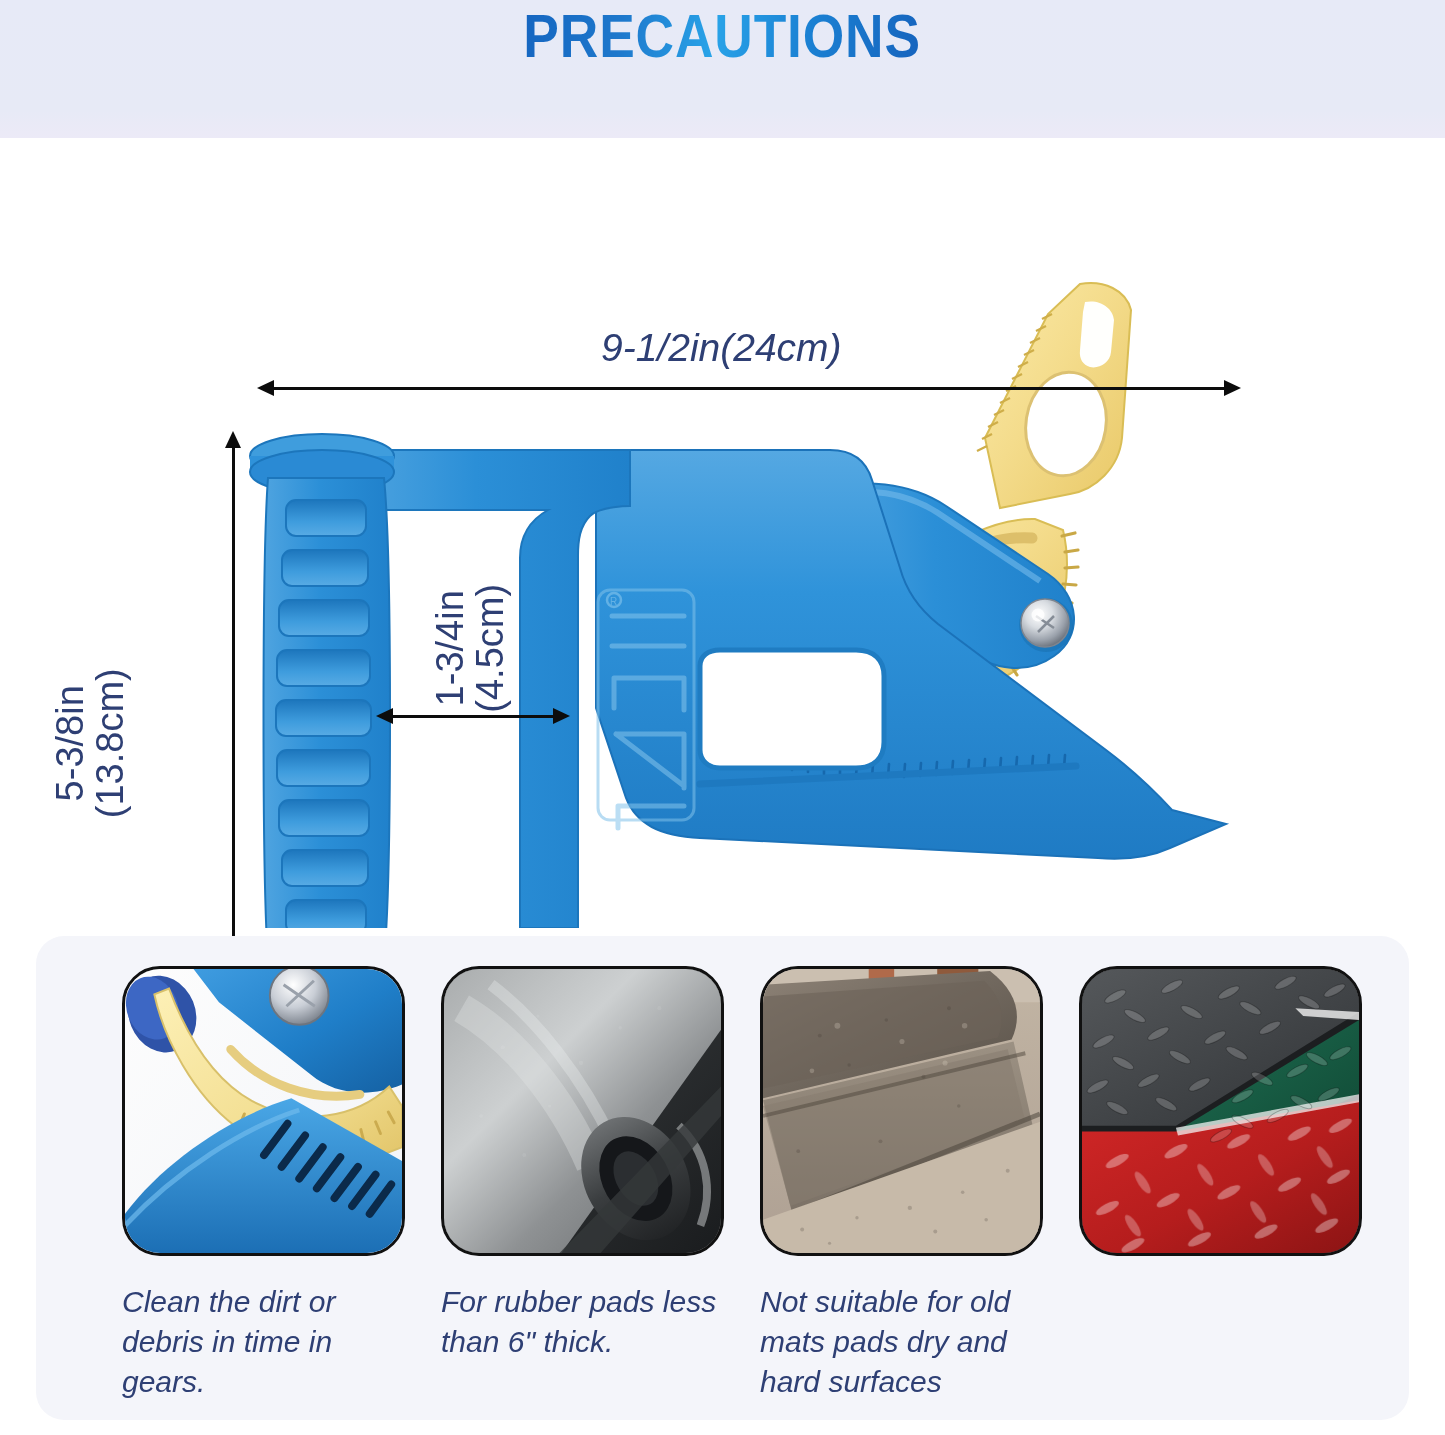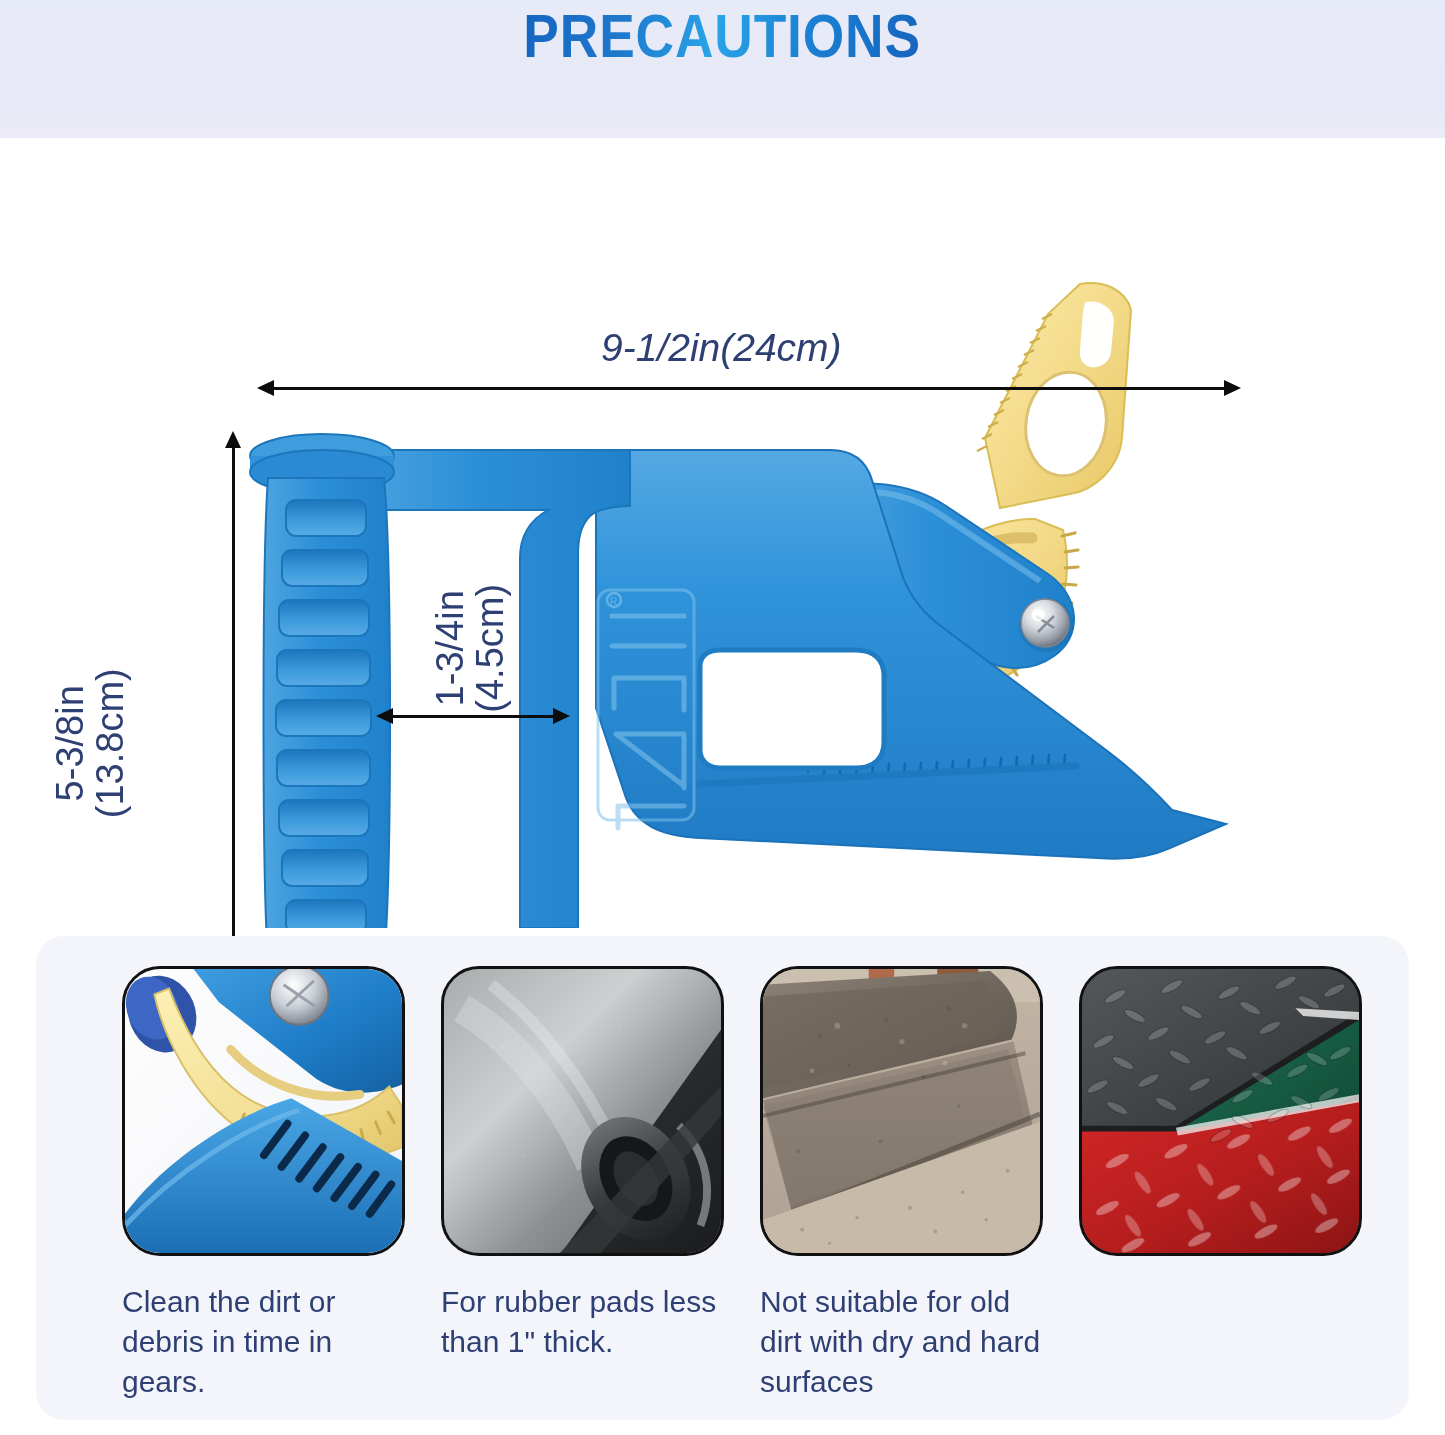--- a/index.html
+++ b/index.html
@@ -119,20 +119,21 @@
     background: #888;
   }
   .thumb svg { display: block; width: 100%; height: 100%; }
 
   .caption-row {
     position: absolute;
     left: 86px; top: 346px;
     width: 1300px;
     display: flex;
     gap: 36px;
+    font-style: italic;
   }
   .caption {
     width: 283px;
     color: #2e3f74;
     font-size: 30px;
     line-height: 1.33;
   }
 </style>
 </head>
 <body>
@@ -646,16 +647,16 @@
             <ellipse cx="180" cy="248" rx="13" ry="4.5" transform="rotate(56 180 248)"></ellipse>
             <ellipse cx="242" cy="240" rx="13" ry="4.5" transform="rotate(56 242 240)"></ellipse>
           </g>
         </g>
       </svg>
     </div>
   </div>
 
   <div class="caption-row">
     <div class="caption">Clean the dirt or debris in time in gears.</div>
-    <div class="caption">For rubber pads less than 1" thick.</div>
-    <div class="caption">Not suitable for old dirt with dry and hard surfaces</div>
+    <div class="caption">For rubber pads less than 6" thick.</div>
+    <div class="caption">Not suitable for old mats pads dry and hard surfaces</div>
   </div>
 </div>
 
 </body></html>

